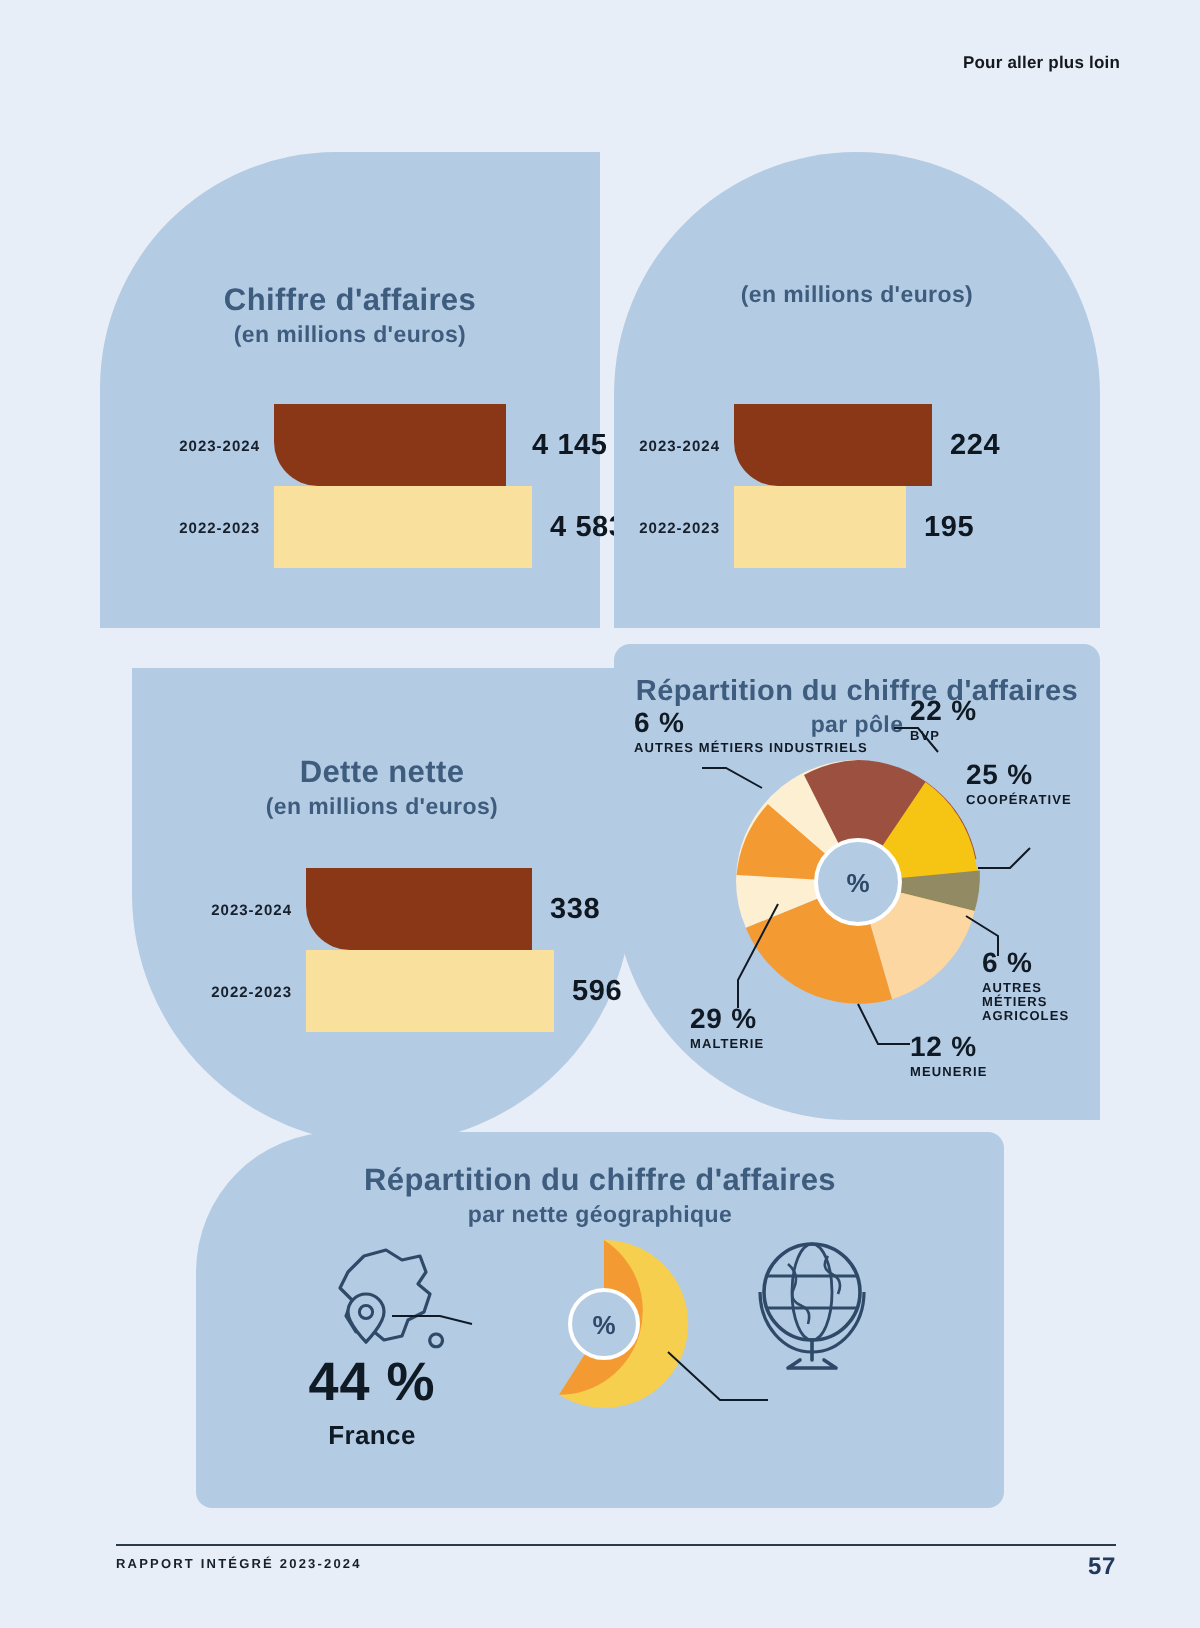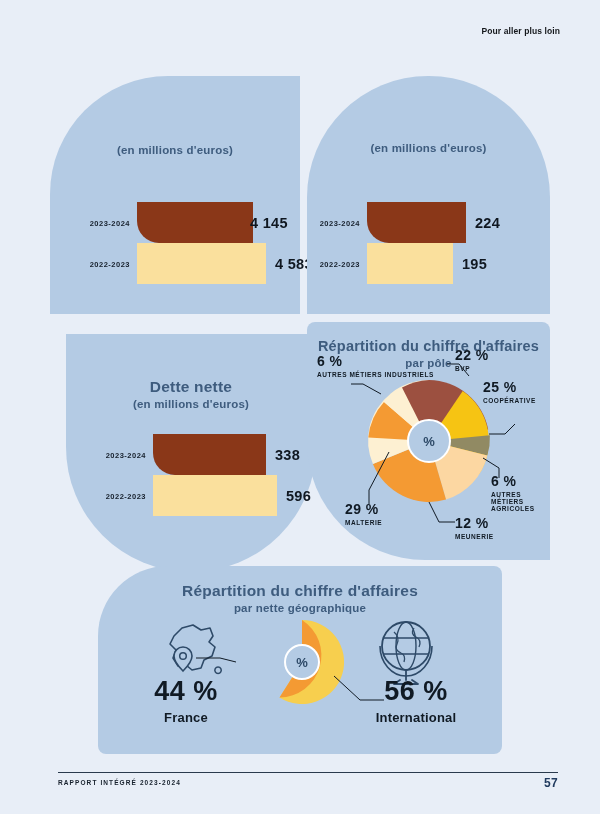--- a/index.html
+++ b/index.html
@@ -107,27 +107,28 @@
 </style>
 </head>
 <body>
 
 <div class="page">
 
   <div class="header">Pour aller plus loin</div>
 
   <div class="panel p-ca">
     <div class="ptitle" style="top:66px">
+      <span class="t1">Chiffre d'affaires</span>
       <span class="t2">(en millions d'euros)</span>
     </div>
     <div class="bars" style="left:87px; top:126px; width:120px;">
       <div class="bar-row">
         <span class="bar-label">2023-2024</span>
         <div class="bar-fill bar-a" style="width:116px"></div>
-        <span class="bar-val" style="left:104px">4 145</span>
+        <span class="bar-val" style="left:120px">4 145</span>
       </div>
       <div class="bar-row">
         <span class="bar-label">2022-2023</span>
         <div class="bar-fill bar-b" style="width:129px"></div>
         <span class="bar-val" style="left:129px">4 583</span>
       </div>
     </div>
   </div>
 
   <div class="panel p-ebit">
@@ -267,23 +268,19 @@
 
     <svg style="position:absolute; left:0; top:0;" width="404" height="188">
       <polyline points="138,96 122,92 98,92" fill="none" stroke="#101a24" stroke-width="1"></polyline>
       <polyline points="236,110 262,134 286,134" fill="none" stroke="#101a24" stroke-width="1"></polyline>
     </svg>
 
     <div class="zone-big" style="left:26px; top:110px; width:124px;">
       <span class="v">44 %</span>
       <span class="n">France</span>
     </div>
-    <div class="zone-big" style="left:248px; top:110px; width:140px;">
-      <span class="v">56 %</span>
-      <span class="n">International</span>
-    </div>
   </div>
 
   <div class="footer-line"></div>
   <div class="footer-left">RAPPORT INTÉGRÉ 2023-2024</div>
   <div class="footer-page">57</div>
 
 </div>
 
 </body></html>

